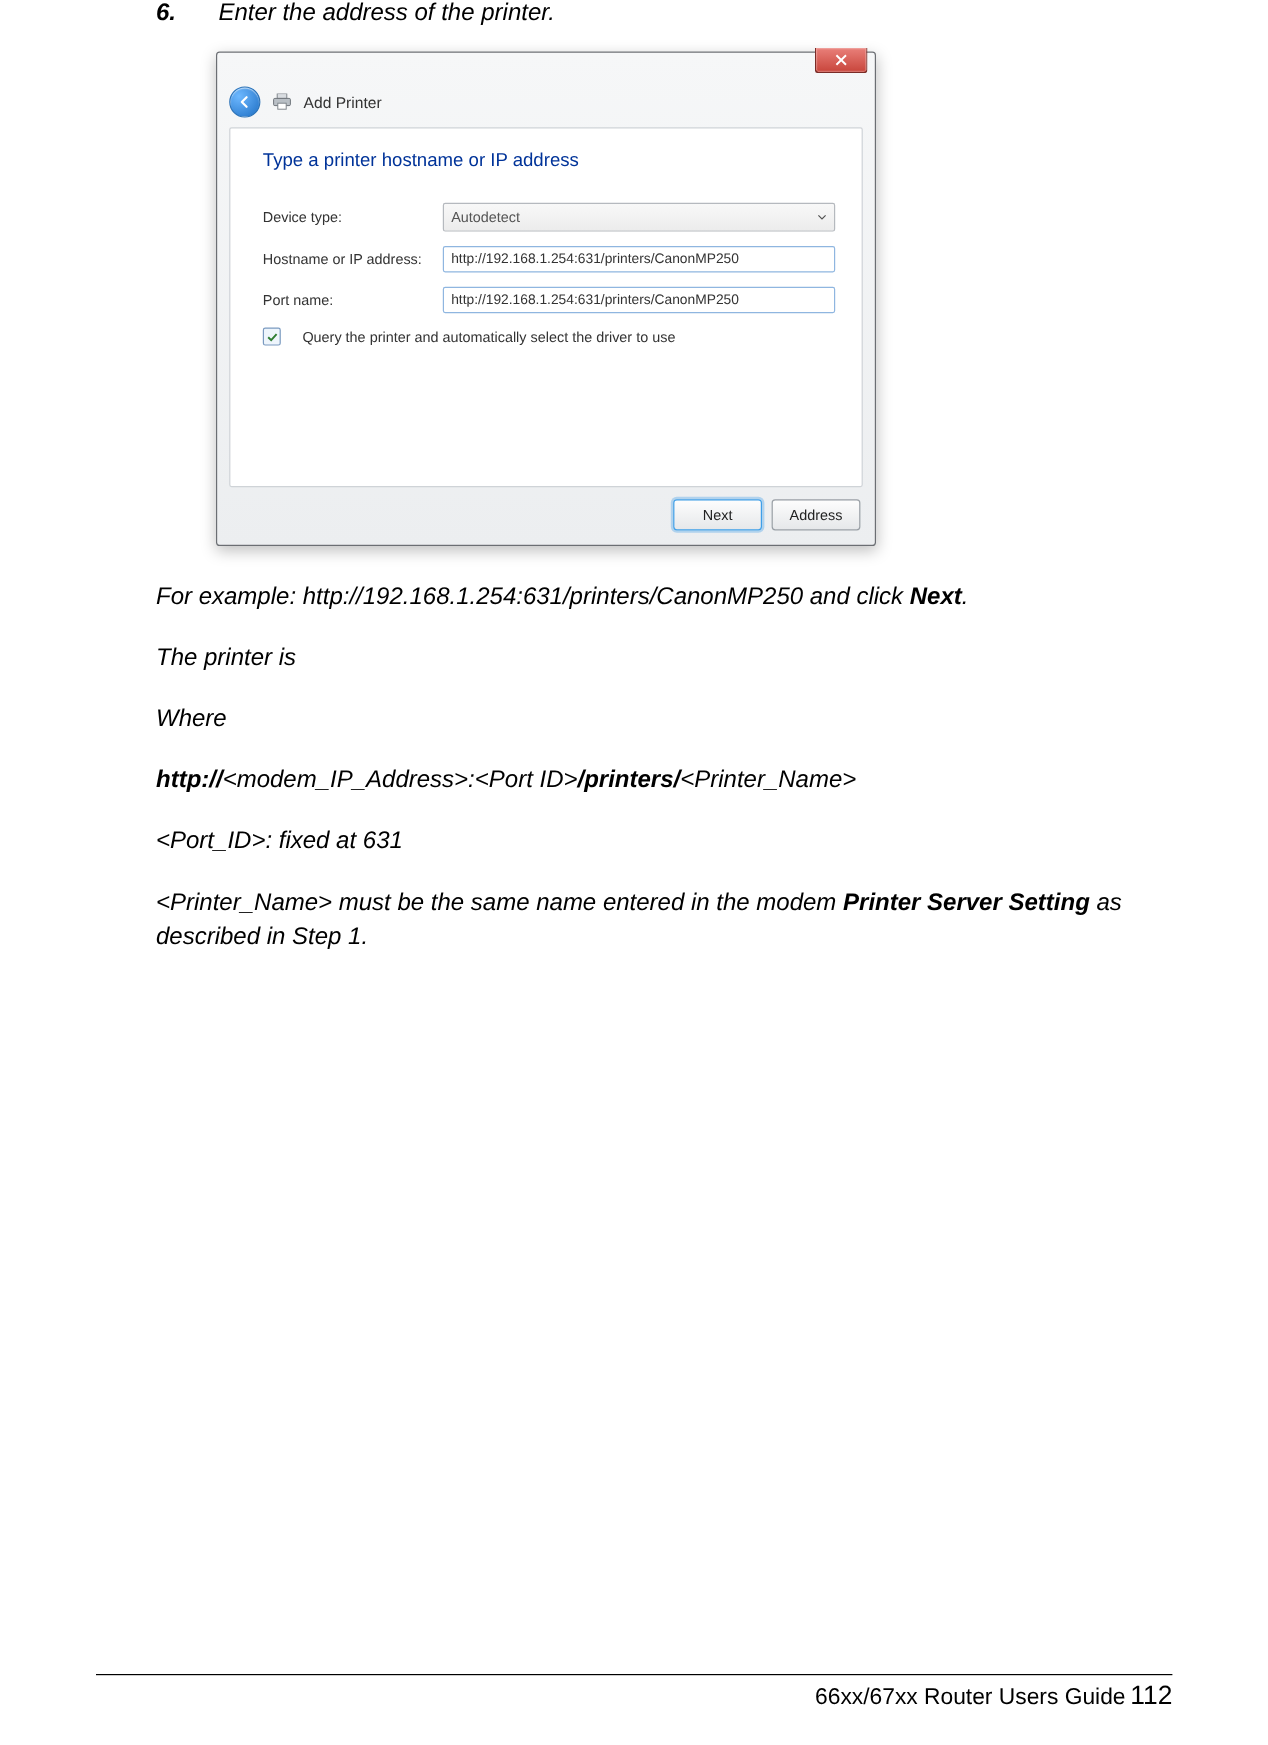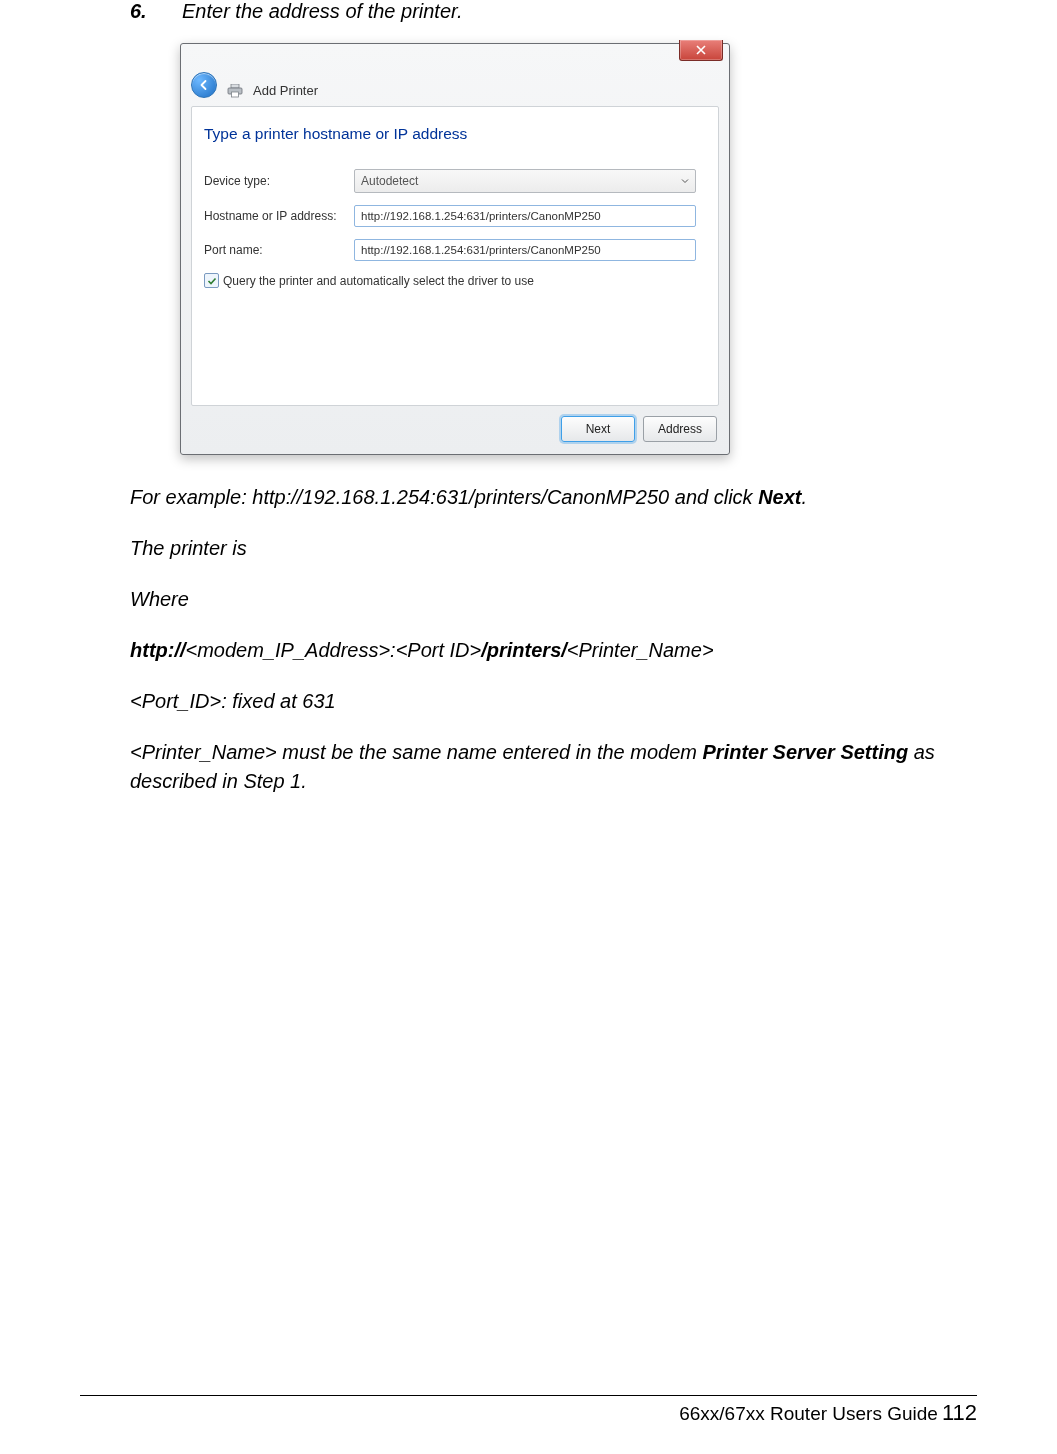--- a/index.html
+++ b/index.html
@@ -7,33 +7,33 @@
   .step-row { display: flex; gap: 22px; font-style: italic; font-size: 20px; margin-bottom: 20px; }
   .step-num { font-weight: bold; width: 30px; flex: 0 0 auto; }
   .step-text { flex: 1 1 auto; }
 
   
   .dialog-wrap { margin-left: 50px; }
   .dialog { width: 548px; background: linear-gradient(#f6f7f8, #eceef0); border: 1px solid #6b6e73; border-radius: 3px; box-shadow: 0 4px 12px rgba(0,0,0,.25); position: relative; font-family: "Segoe UI", Tahoma, sans-serif; font-style: normal; }
   .titlebar { height: 26px; position: relative; }
   .close-btn { position: absolute; top: -4px; right: 6px; width: 42px; height: 20px; background: linear-gradient(#e97f79,#c8453b); border: 1px solid #7a2c27; border-top: none; border-radius: 0 0 3px 3px; box-shadow: inset 0 0 0 1px rgba(255,255,255,.25); display: flex; align-items: center; justify-content: center; }
   .close-btn svg { width: 10px; height: 10px; }
-  .breadcrumb { display: flex; align-items: flex-end; gap: 10px; padding: 2px 10px 8px 10px; }
+  .breadcrumb { display: flex; align-items: center; gap: 10px; padding: 2px 10px 8px 10px; }
   .back-btn { width: 24px; height: 24px; border-radius: 50%; background: radial-gradient(circle at 30% 30%, #6db8ff, #1e6fc4); border: 1px solid #2a72b8; box-shadow: inset 0 1px 1px rgba(255,255,255,.6); display: flex; align-items: center; justify-content: center; }
   .back-btn svg { width: 12px; height: 12px; }
   .printer-icon { width: 16px; height: 14px; }
   .bc-text { font-size: 13px; color: #333; }
-  .inner { background: #fff; margin: 0 10px 10px 10px; border: 1px solid #cfd3d7; border-radius: 2px; padding: 18px 22px 12px 12px; min-height: 300px; box-sizing: border-box; }
+  .inner { background: #fff; margin: 0 10px 10px 10px; border: 1px solid #cfd3d7; border-radius: 2px; padding: 18px 22px 12px 27px; min-height: 300px; box-sizing: border-box; }
   .dlg-heading { color: #003399; font-size: 15.5px; margin-bottom: 26px; }
   .form-row { display: flex; align-items: center; margin-bottom: 12px; font-size: 12px; color: #333; }
   .form-row .lbl { width: 150px; flex: 0 0 auto; }
   .select { flex: 1 1 auto; height: 22px; border: 1px solid #b5b9be; background: linear-gradient(#f8f8f8,#ececec); border-radius: 2px; display: flex; align-items: center; justify-content: space-between; padding: 0 6px; color: #555; font-size: 12px; }
   .select .chev { width: 8px; height: 8px; }
   .txt { flex: 1 1 auto; height: 20px; border: 1px solid #8fb6e0; border-radius: 2px; padding: 0 6px; font-size: 11.5px; color: #333; display: flex; align-items: center; background: #fff; }
-  .chk-row { display: flex; align-items: center; gap: 4px; font-size: 12px; color: #333; margin-top: 4px; }
+  .chk-row { display: flex; align-items: center; gap: 18px; font-size: 12px; color: #333; margin-top: 4px; }
   .chk { width: 13px; height: 13px; border: 1px solid #7a9ac0; background: #eef5fc; border-radius: 2px; display: flex; align-items: center; justify-content: center; }
   .chk svg { width: 10px; height: 10px; }
   .btnbar { display: flex; justify-content: flex-end; gap: 8px; padding: 0 12px 12px 0; }
   .btn { min-width: 72px; height: 24px; border: 1px solid #9aa0a6; border-radius: 3px; background: linear-gradient(#fdfdfd,#e6e8ea); font-size: 12px; color: #222; display: flex; align-items: center; justify-content: center; }
   .btn.primary { border-color: #3e9fe8; box-shadow: 0 0 0 2px rgba(62,159,232,.35); }
 
   
   .body { margin-top: 28px; font-style: italic; font-size: 20px; line-height: 1.45; }
   .body p { margin: 0 0 22px 0; }
   .indent { margin-left: 40px; }

